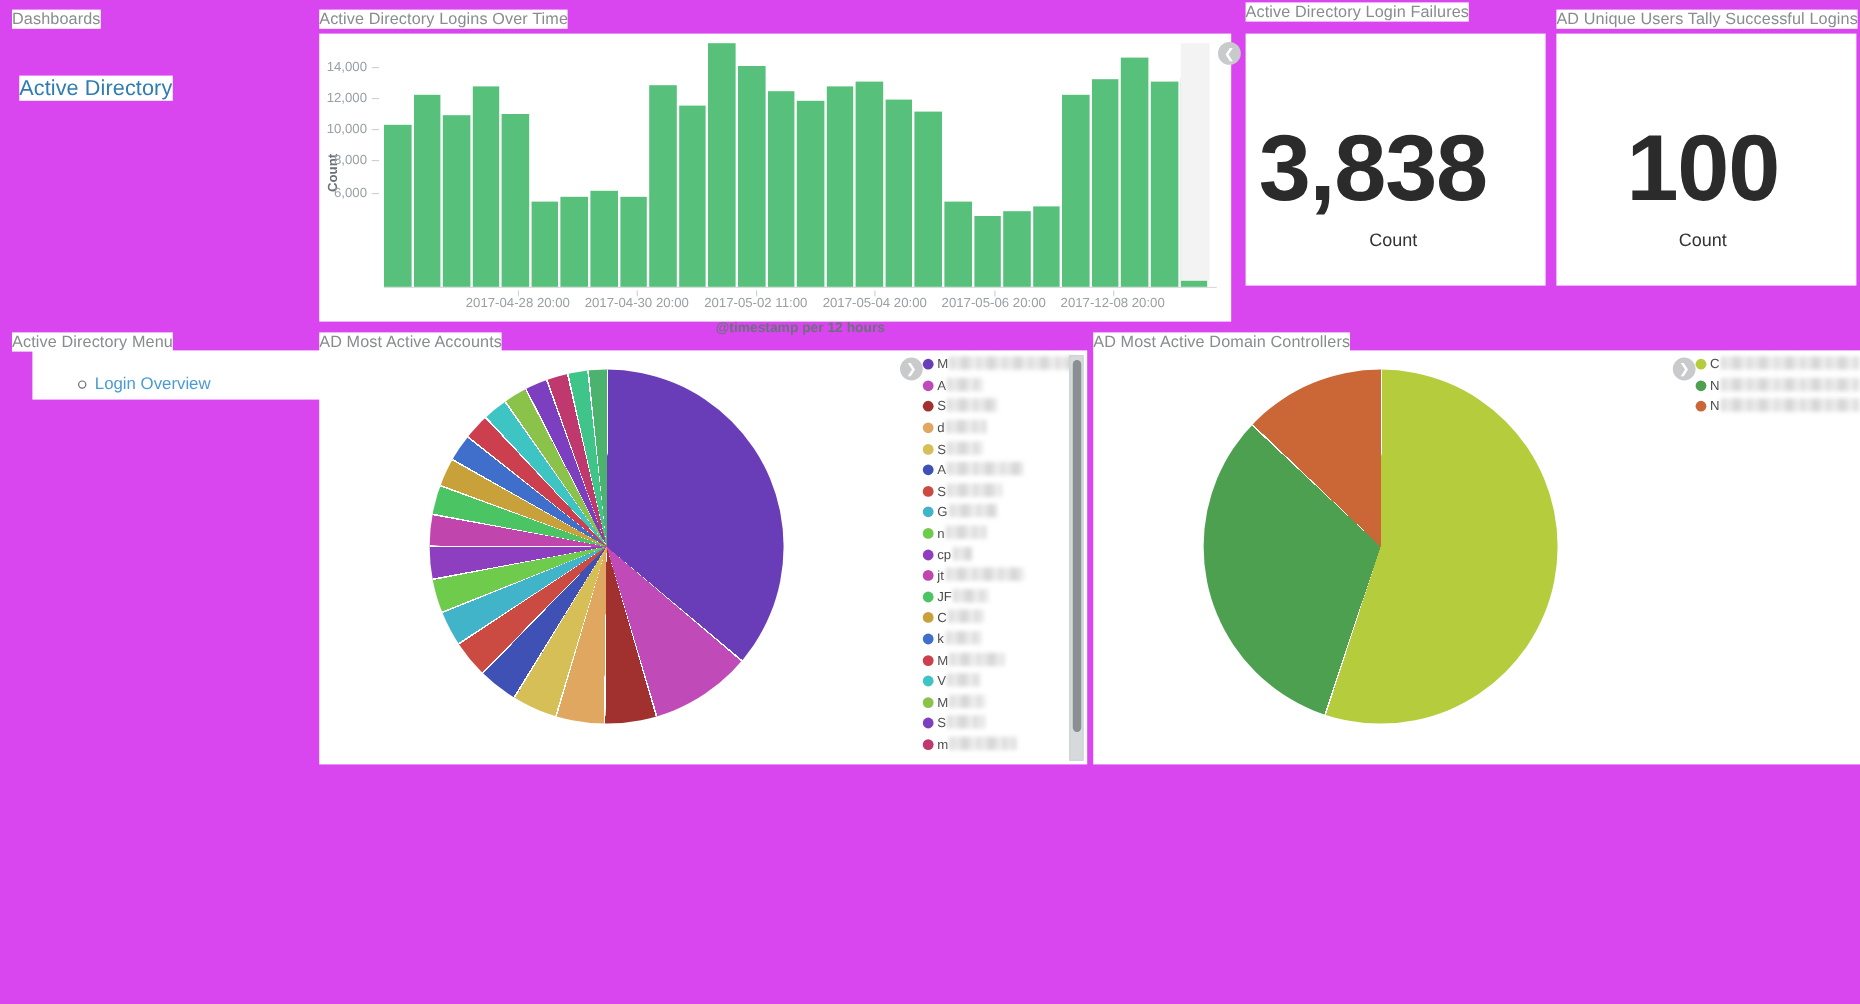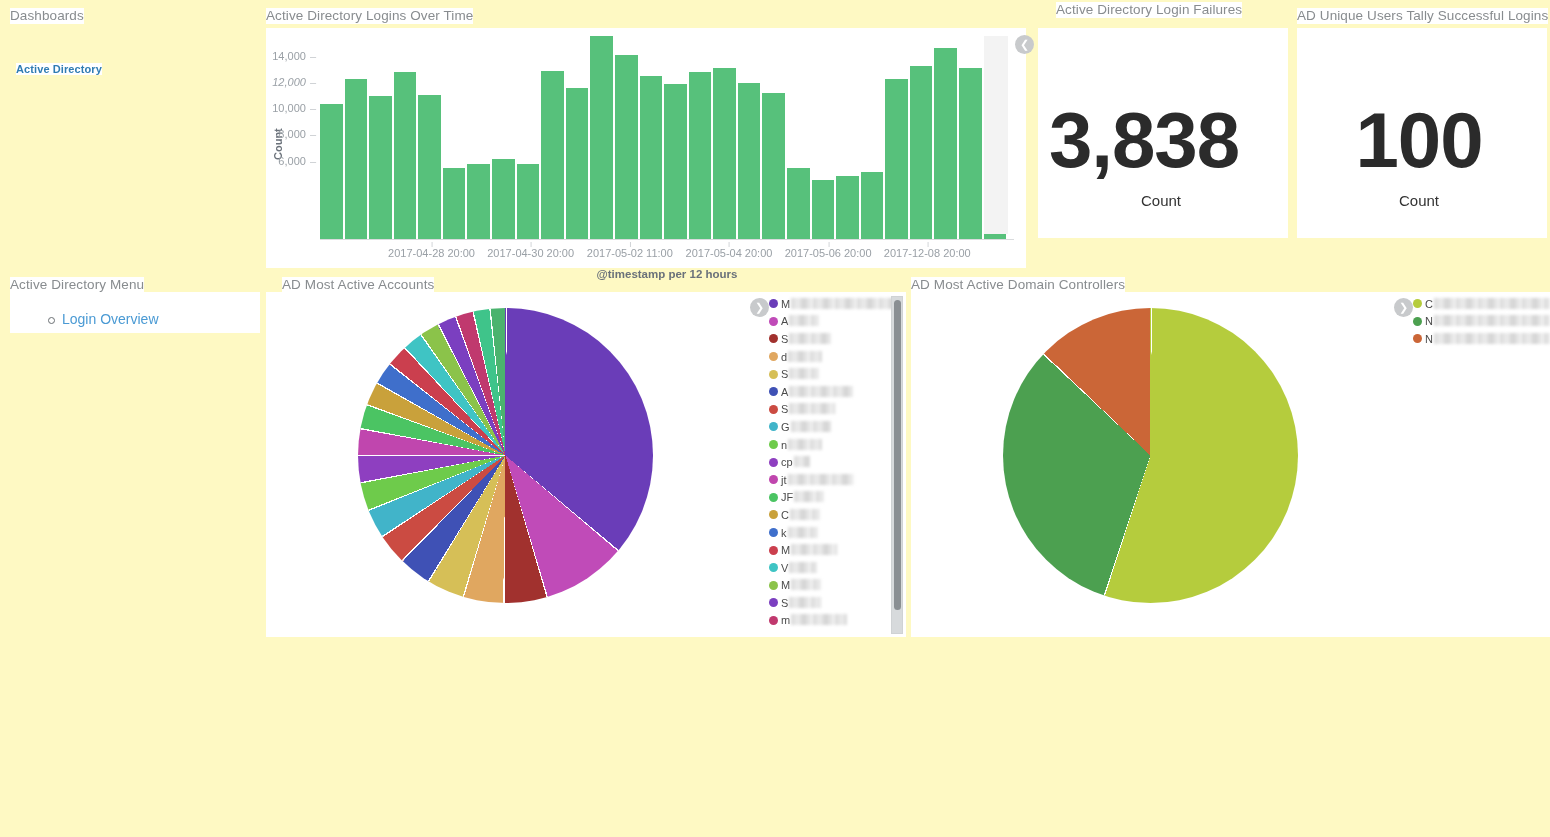--- a/index.html
+++ b/index.html
@@ -3,33 +3,33 @@
 <meta charset="utf-8">
 <style>
   * { box-sizing: border-box; margin: 0; padding: 0; }
   html, body {
     width: 1550px; height: 837px;
     background: #ffffff;
     font-family: "Liberation Sans", sans-serif;
     overflow: hidden;
   }
 
-  .dashboard { position: relative; width: 1550px; height: 837px; background:#fef9c3; }
+  .dashboard { position: relative; width: 1550px; height: 837px; background:#d946ef; }
 
   
   .panel { position: absolute; background:#fff; }
   .panel-title {
     font-size: 13.5px; color:#888c8f; font-weight: 400;
     letter-spacing: .1px; line-height: 16px;
     white-space: nowrap;
   }
 
   
   .nav-link {
-    font-size: 11px; font-weight: 700; color:#2f7cb3;
+    font-size: 18px; font-weight: 400; color:#2f7cb3;
     letter-spacing:.1px; cursor:pointer;
   }
   .menu-list { list-style: none; margin-top: 14px; margin-left: 38px; }
   .menu-list li {
     position: relative; font-size: 14px; color:#4a9ad4;
     line-height: 27px; padding-left: 14px; cursor: pointer;
   }
   .menu-list li::before {
     content:""; position:absolute; left:0; top: 11px;
     width:5px; height:5px; border:1px solid #6a6f73; border-radius:50%;
@@ -117,39 +117,39 @@
 <div class="dashboard">
 
   <div class="panel" style="left:10px; top:8px;">
     <div class="panel-title">Dashboards</div>
   </div>
 
   <div class="panel" style="left:266px; top:8px;">
     <div class="panel-title">Active Directory Logins Over Time</div>
   </div>
 
-  <div class="panel" style="left:1038px; top:2px;margin-left:18px;">
+  <div class="panel" style="left:1038px; top:2px;">
     <div class="panel-title">Active Directory Login Failures</div>
   </div>
 
   <div class="panel" style="left:1297px; top:8px;">
     <div class="panel-title">AD Unique Users Tally Successful Logins</div>
   </div>
 
   <div class="panel" style="left:16px; top:63px;">
     <div class="nav-link">Active Directory</div>
   </div>
 
   <div class="panel" id="hist-panel" style="left:266px; top:28px; width:760px; height:240px;">
     <div class="y-axis-title" id="y-axis-title" style="left: 6px; top: 132px;">Count</div>
     <div id="y-ticks">
         <div class="y-tick" style="left: 0px; width: 50px; top: 126.538px;">6,000<span class="dash">–</span></div>
         <div class="y-tick" style="left: 0px; width: 50px; top: 100.385px;">8,000<span class="dash">–</span></div>
         <div class="y-tick" style="left: 0px; width: 50px; top: 74.2308px;">10,000<span class="dash">–</span></div>
-        <div class="y-tick" style="left: 0px; width: 50px; top: 48.0769px; font-style: italic;">12,000<span class="dash">–</span></div>
+        <div class="y-tick" style="left: 0px; width: 50px; top: 48.0769px;">12,000<span class="dash">–</span></div>
         <div class="y-tick" style="left: 0px; width: 50px; top: 21.9231px;">14,000<span class="dash">–</span></div>
       </div>
     <div class="bars" id="bars" style="left: 54px; top: 8px; width: 694px; height: 204px;">
         <div class="bar" style="width: 22.5857px; height: 134.692px; background: rgb(87, 193, 123);"></div>
         <div class="bar" style="width: 22.5857px; height: 160.192px; background: rgb(87, 193, 123);"></div>
         <div class="bar" style="width: 22.5857px; height: 143.192px; background: rgb(87, 193, 123);"></div>
         <div class="bar" style="width: 22.5857px; height: 166.731px; background: rgb(87, 193, 123);"></div>
         <div class="bar" style="width: 22.5857px; height: 143.846px; background: rgb(87, 193, 123);"></div>
         <div class="bar" style="width: 22.5857px; height: 70.6154px; background: rgb(87, 193, 123);"></div>
         <div class="bar" style="width: 22.5857px; height: 74.5385px; background: rgb(87, 193, 123);"></div>
@@ -195,29 +195,29 @@
 
   <div class="panel" style="left:1297px; top:28px; width:250px; height:210px;">
     <div class="metric-value" style="left:122px; top:73px;">100</div>
     <div class="metric-label" style="left:122px; top:164px;">Count</div>
   </div>
 
   <div class="panel" style="left:10px; top:277px;">
     <div class="panel-title">Active Directory Menu</div>
   </div>
 
-  <div class="panel" style="left:266px; top:277px;margin-left:16px;">
+  <div class="panel" style="left:266px; top:277px;">
     <div class="panel-title">AD Most Active Accounts</div>
   </div>
 
   <div class="panel" style="left:911px; top:277px;">
     <div class="panel-title">AD Most Active Domain Controllers</div>
   </div>
 
-  <div class="panel" style="left:10px; top:292px; width:250px;">
+  <div class="panel" style="left:27px; top:292px; width:250px;">
     <ul class="menu-list" id="menu-list">
         <li><span>Login Overview</span></li>
       </ul>
   </div>
 
   <div class="panel" style="left:266px; top:292px; width:640px; height:345px;">
     <div class="pie" id="pie-accounts" style="left: 92px; top: 16px; width: 295px; height: 295px; background: conic-gradient(rgb(106, 61, 184) 0deg, rgb(106, 61, 184) 129.897deg, rgb(192, 75, 184) 129.897deg, rgb(192, 75, 184) 163.299deg, rgb(161, 49, 46) 163.299deg, rgb(161, 49, 46) 180.371deg, rgb(224, 167, 96) 180.371deg, rgb(224, 167, 96) 196.33deg, rgb(214, 191, 87) 196.33deg, rgb(214, 191, 87) 211.175deg, rgb(63, 81, 181) 211.175deg, rgb(63, 81, 181) 224.165deg, rgb(203, 75, 66) 224.165deg, rgb(203, 75, 66) 236.412deg, rgb(65, 180, 201) 236.412deg, rgb(65, 180, 201) 247.918deg, rgb(110, 203, 75) 247.918deg, rgb(110, 203, 75) 259.052deg, rgb(142, 63, 192) 259.052deg, rgb(142, 63, 192) 269.814deg, rgb(192, 70, 174) 269.814deg, rgb(192, 70, 174) 280.206deg, rgb(75, 196, 99) 280.206deg, rgb(75, 196, 99) 289.856deg, rgb(201, 161, 59) 289.856deg, rgb(201, 161, 59) 299.134deg, rgb(63, 111, 203) 299.134deg, rgb(63, 111, 203) 308.041deg, rgb(203, 63, 78) 308.041deg, rgb(203, 63, 78) 316.577deg, rgb(63, 196, 196) 316.577deg, rgb(63, 196, 196) 324.742deg, rgb(139, 195, 74) 324.742deg, rgb(139, 195, 74) 332.536deg, rgb(123, 63, 192) 332.536deg, rgb(123, 63, 192) 339.959deg, rgb(192, 57, 110) 339.959deg, rgb(192, 57, 110) 347.01deg, rgb(63, 196, 138) 347.01deg, rgb(63, 196, 138) 353.691deg, rgb(75, 179, 110) 353.691deg, rgb(75, 179, 110) 360deg);">
         <div style="position: absolute; inset: 0px; border-radius: 50%; background: conic-gradient(transparent 0deg, rgb(255, 255, 255) 0.02deg, rgb(255, 255, 255) 0.55deg, transparent 0.57deg, transparent 129.9deg, rgb(255, 255, 255) 129.92deg, rgb(255, 255, 255) 130.45deg, transparent 130.47deg, transparent 163.3deg, rgb(255, 255, 255) 163.32deg, rgb(255, 255, 255) 163.85deg, transparent 163.87deg, transparent 180.37deg, rgb(255, 255, 255) 180.39deg, rgb(255, 255, 255) 180.92deg, transparent 180.94deg, transparent 196.33deg, rgb(255, 255, 255) 196.35deg, rgb(255, 255, 255) 196.88deg, transparent 196.9deg, transparent 211.18deg, rgb(255, 255, 255) 211.2deg, rgb(255, 255, 255) 211.73deg, transparent 211.75deg, transparent 224.16deg, rgb(255, 255, 255) 224.18deg, rgb(255, 255, 255) 224.71deg, transparent 224.73deg, transparent 236.41deg, rgb(255, 255, 255) 236.43deg, rgb(255, 255, 255) 236.96deg, transparent 236.98deg, transparent 247.92deg, rgb(255, 255, 255) 247.94deg, rgb(255, 255, 255) 248.47deg, transparent 248.49deg, transparent 259.05deg, rgb(255, 255, 255) 259.07deg, rgb(255, 255, 255) 259.6deg, transparent 259.62deg, transparent 269.81deg, rgb(255, 255, 255) 269.83deg, rgb(255, 255, 255) 270.36deg, transparent 270.38deg, transparent 280.21deg, rgb(255, 255, 255) 280.23deg, rgb(255, 255, 255) 280.76deg, transparent 280.78deg, transparent 289.86deg, rgb(255, 255, 255) 289.88deg, rgb(255, 255, 255) 290.41deg, transparent 290.43deg, transparent 299.13deg, rgb(255, 255, 255) 299.15deg, rgb(255, 255, 255) 299.68deg, transparent 299.7deg, transparent 308.04deg, rgb(255, 255, 255) 308.06deg, rgb(255, 255, 255) 308.59deg, transparent 308.61deg, transparent 316.58deg, rgb(255, 255, 255) 316.6deg, rgb(255, 255, 255) 317.13deg, transparent 317.15deg, transparent 324.74deg, rgb(255, 255, 255) 324.76deg, rgb(255, 255, 255) 325.29deg, transparent 325.31deg, transparent 332.54deg, rgb(255, 255, 255) 332.56deg, rgb(255, 255, 255) 333.09deg, transparent 333.11deg, transparent 339.96deg, rgb(255, 255, 255) 339.98deg, rgb(255, 255, 255) 340.51deg, transparent 340.53deg, transparent 347.01deg, rgb(255, 255, 255) 347.03deg, rgb(255, 255, 255) 347.56deg, transparent 347.58deg, transparent 353.69deg, rgb(255, 255, 255) 353.71deg, rgb(255, 255, 255) 354.24deg, transparent 354.26deg);"></div>
       </div>
 

